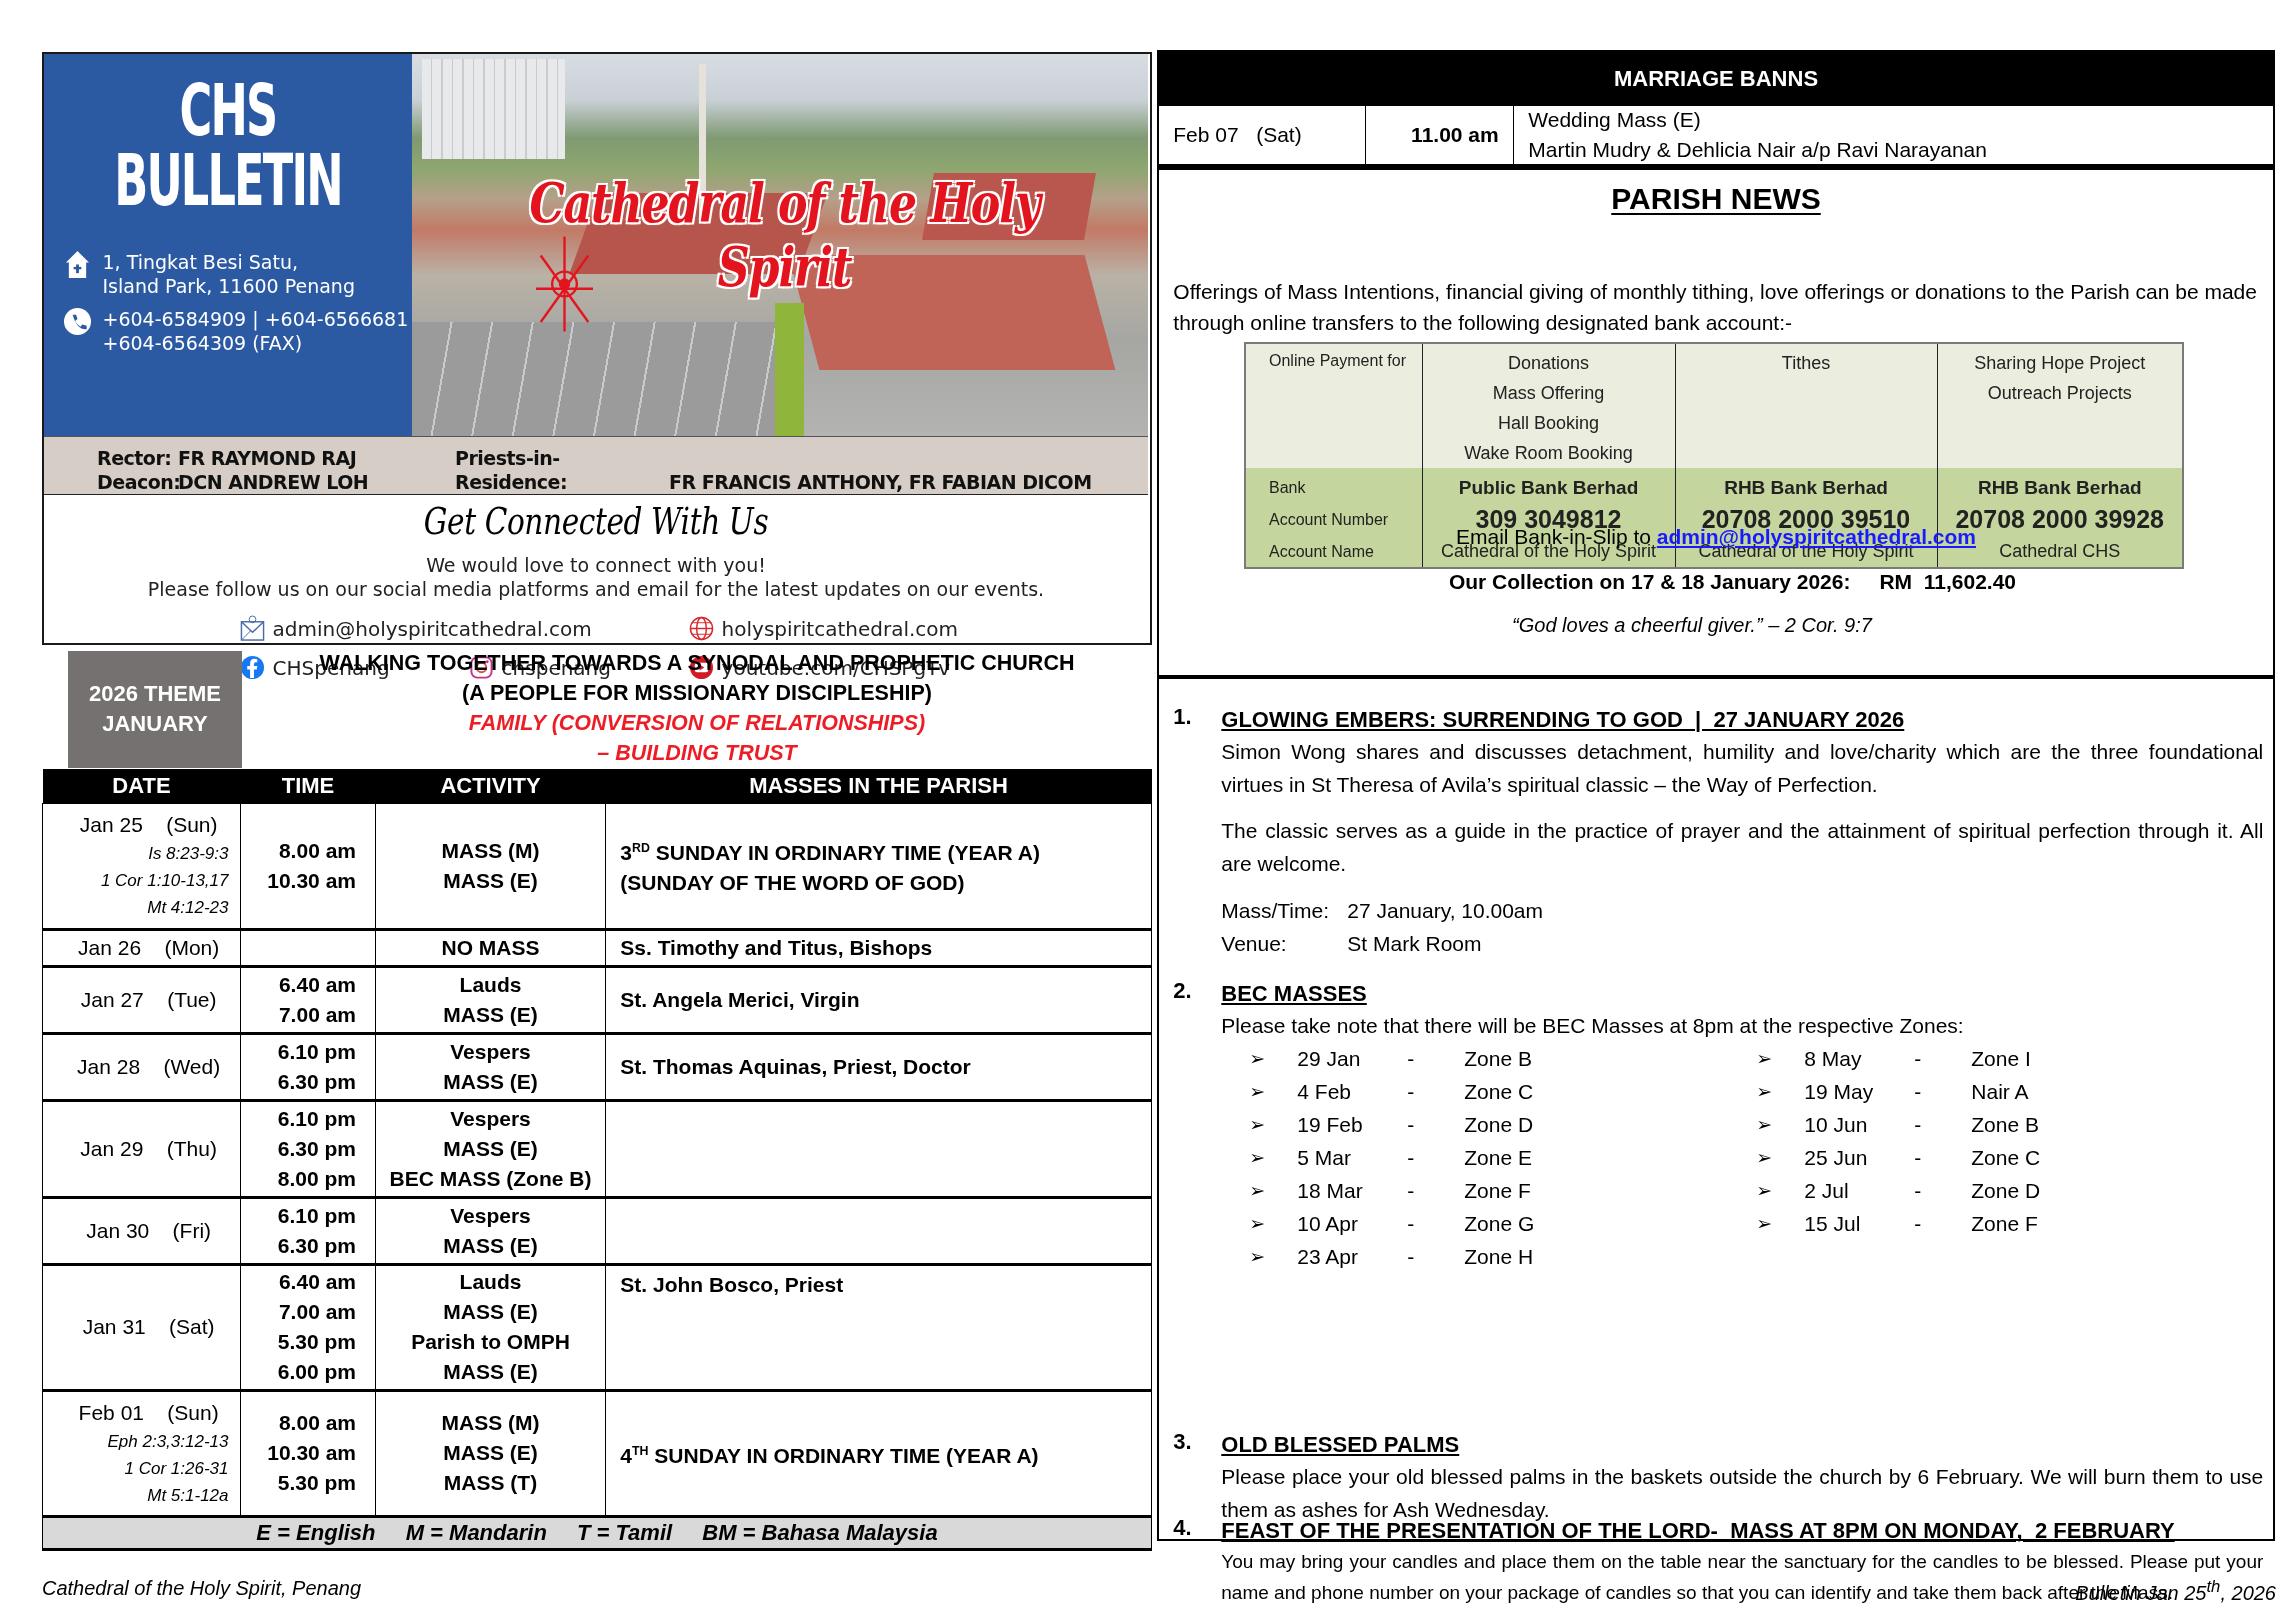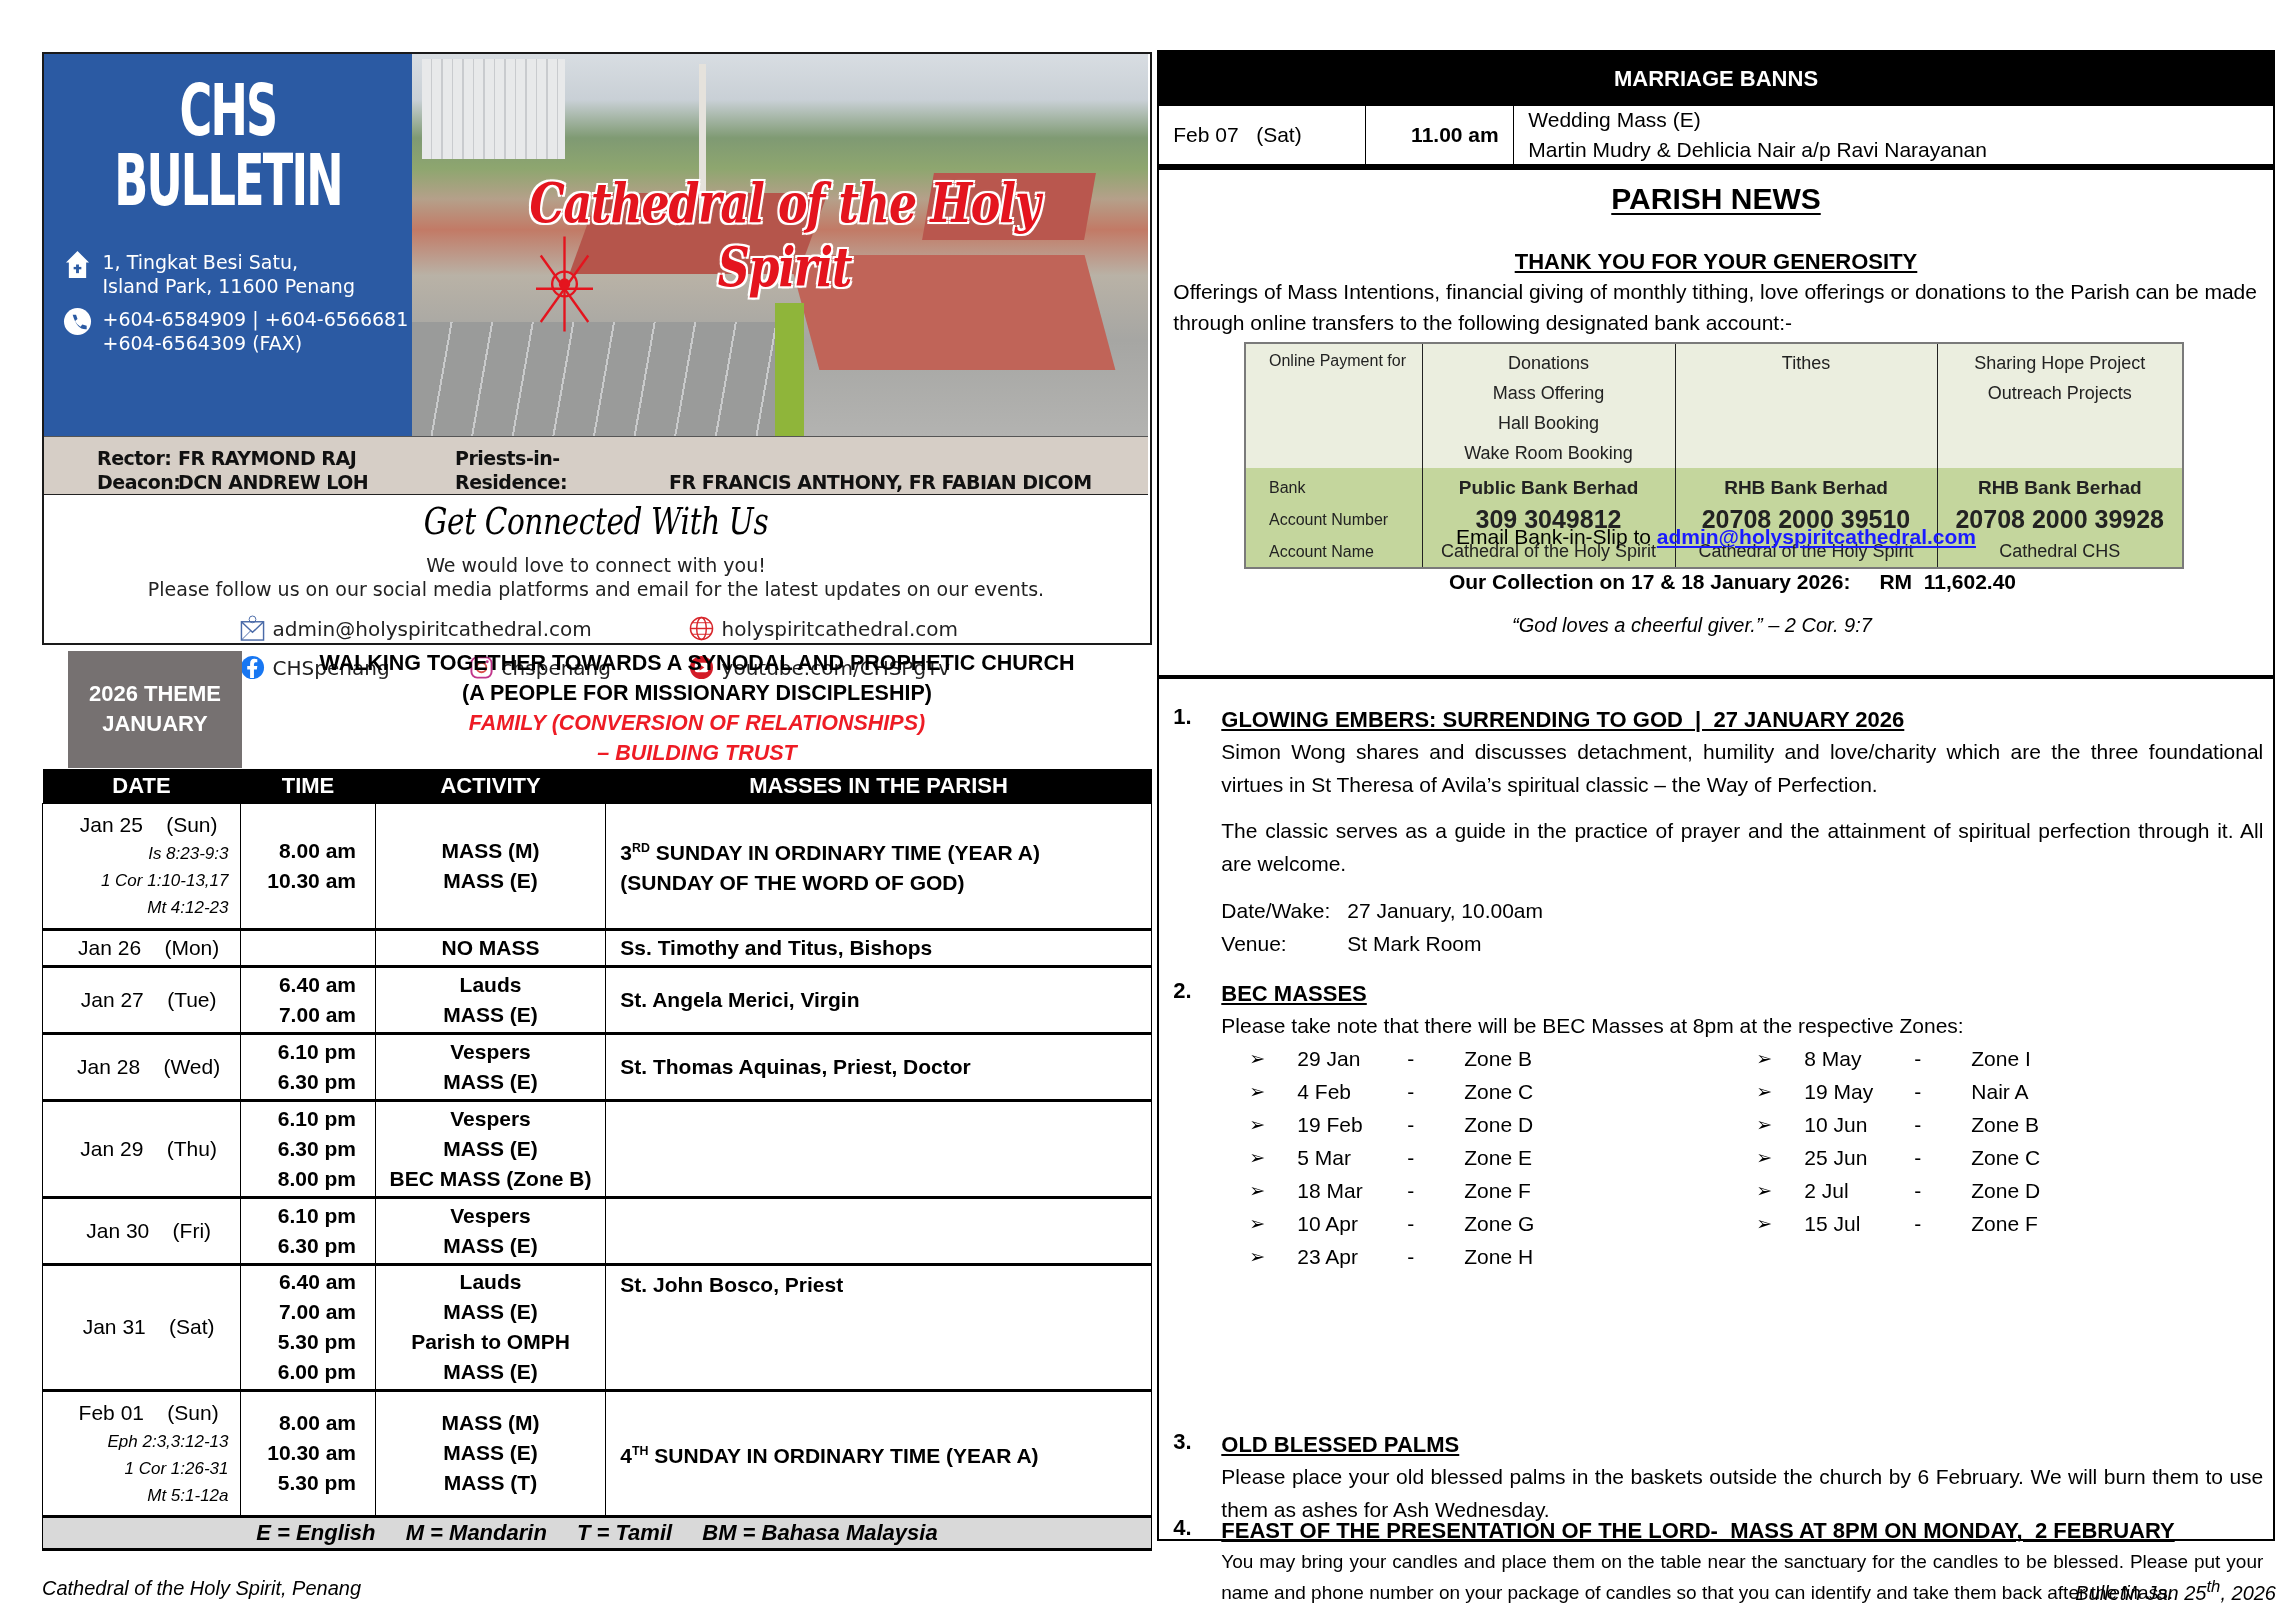--- a/index.html
+++ b/index.html
@@ -430,21 +430,20 @@
         </div>
       <div class="b-desc">
         <span>Wedding Mass (E)</span>
         <span>Martin Mudry &amp; Dehlicia Nair a/p Ravi Narayanan</span>
       </div>
     </div>
   </div>
 
   <div class="news">
     <div class="news-title"><span>PARISH NEWS</span></div>
-    <div class="ty-title">THANK YOU FOR YOUR GENEROSITY</div>
     <div class="ty-body">Offerings of Mass Intentions, financial giving of monthly tithing, love offerings or donations to the Parish can be made through online transfers to the following designated bank account:-</div>
 
     <table class="bank">
       <colgroup>
           <col style="width:177px">
           <col style="width:253px">
           <col style="width:262px">
           <col>
         </colgroup>
       <tbody>
@@ -499,21 +498,21 @@
     <div class="quote">“God loves a cheerful giver.” – 2 Cor. 9:7</div>
     <div class="news-divider"></div>
 
     <div class="item it1">
       <div class="item-num">1.</div>
       <div class="item-head" style="white-space:pre">GLOWING EMBERS: SURRENDING TO GOD  |  27 JANUARY 2026</div>
       <div class="item-body">
         <p>Simon Wong shares and discusses detachment, humility and love/charity which are the three foundational virtues in St Theresa of Avila’s spiritual classic – the Way of Perfection.</p>
         <p>The classic serves as a guide in the practice of prayer and the attainment of spiritual perfection through it. All are welcome.</p>
         <div class="kv">
-            <span class="k">Date/Wake:</span>
+            <span class="k">Mass/Time:</span>
             <span>27 January, 10.00am</span>
           </div>
         <div class="kv">
             <span class="k">Venue:</span>
             <span>St Mark Room</span>
           </div>
       </div>
     </div>
 
     <div class="item it2">

